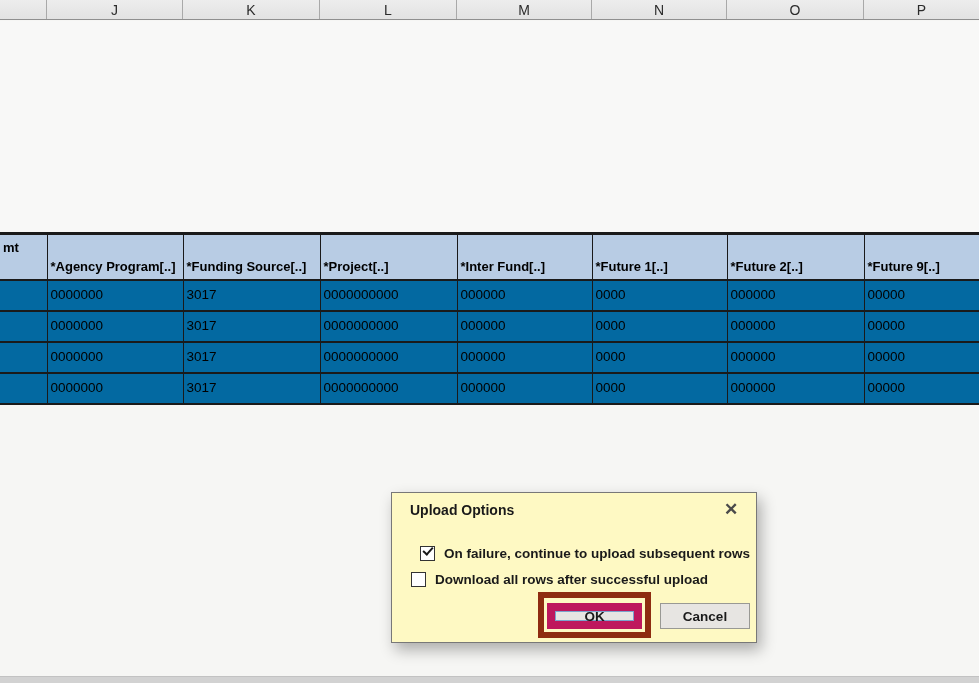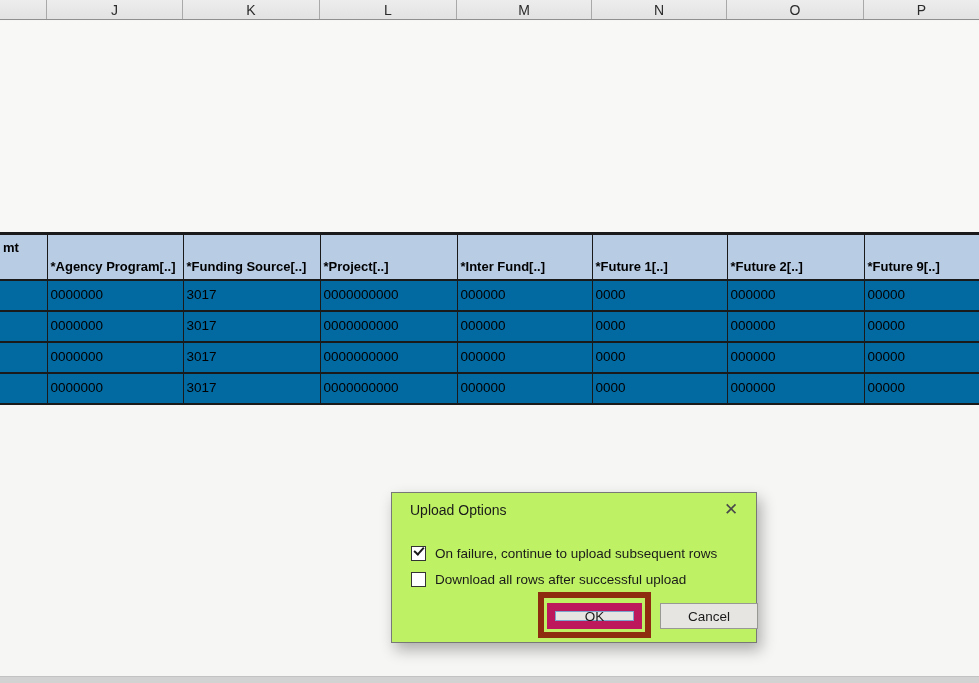--- a/index.html
+++ b/index.html
@@ -59,39 +59,40 @@
     padding:0 2px 1px 3px;
     height:31px; line-height:18px;
     vertical-align:middle; text-align:left;
   }
   table.grid th:first-child, table.grid td:first-child { border-left:none; }
   table.grid th:last-child,  table.grid td:last-child  { border-right:none; }
 
   
   .dialog {
     position:absolute; left:391px; top:492px; width:366px; height:151px;
-    background:#bef264;
+    background:#fef9c3;
     border:1px solid #787878;
     box-shadow:4px 7px 14px rgba(0,0,0,0.30);
+    font-weight:bold;
   }
   .dlg-title {
     position:absolute; left:18px; top:9px;
     font-size:14px; color:#1a1a1a;
   }
   .dlg-close {
     position:absolute; right:12px; top:4px;
     width:26px; height:24px;
     display:flex; align-items:center; justify-content:center;
     font-size:17px; color:#4a4a4a; cursor:default;
   }
   .chk-row {
     position:absolute; left:19px; height:18px;
     display:flex; align-items:center; gap:9px;
   }
-  .chk-row.r1 { top:51px; }
+  .chk-row.r1 { top:51px;margin-left:9px; }
   .chk-row.r2 { top:77px; }
   .chk-box {
     width:15px; height:15px; flex:0 0 15px;
     background:#fff;
     border:1px solid #333333;
     position:relative;
   }
   .chk-box.checked::after {
     content:"";
     position:absolute; left:2px; top:0px;
@@ -107,21 +108,21 @@
     display:flex; align-items:center; justify-content:center;
     font-size:13.5px; color:#1a1a1a;
     background:#e7e5e2;
   }
   .btn-ok {
     left:155px; width:95px;
     border:8px solid #be185d;
     box-shadow:inset 0 0 0 1px #7ba3cd;
   }
   .btn-cancel {
-    left:268px; width:98px;
+    left:268px; width:90px;
     border:1px solid #999994;
   }
   .annotation {
     position:absolute; left:146px; top:99px;
     width:113px; height:46px;
     border:6px solid #8e2c10;
     pointer-events:none;
   }
 
   .bottom-bar {

